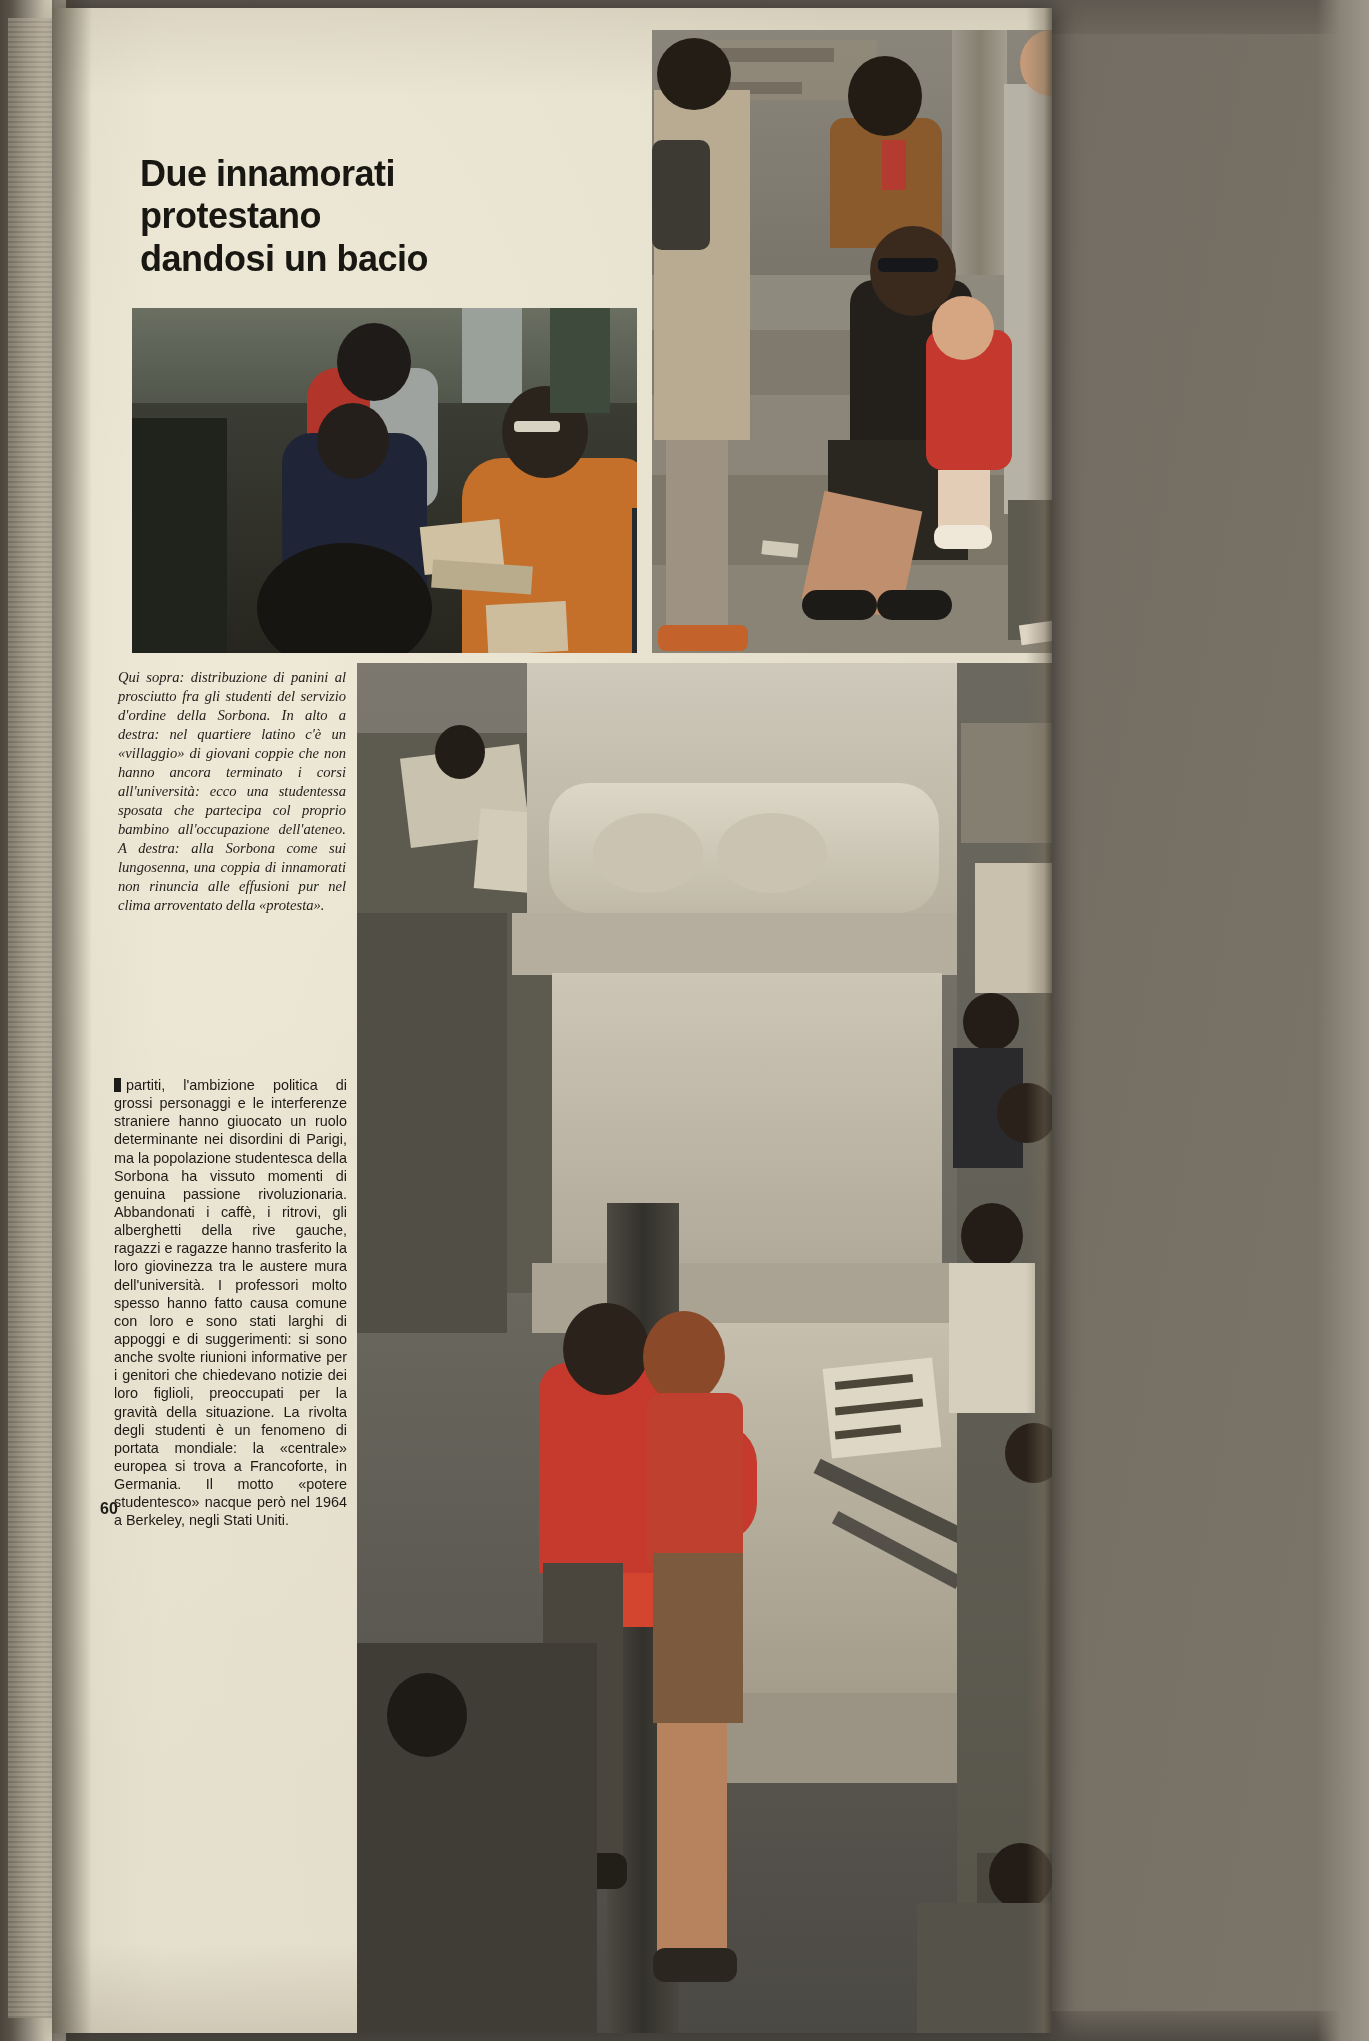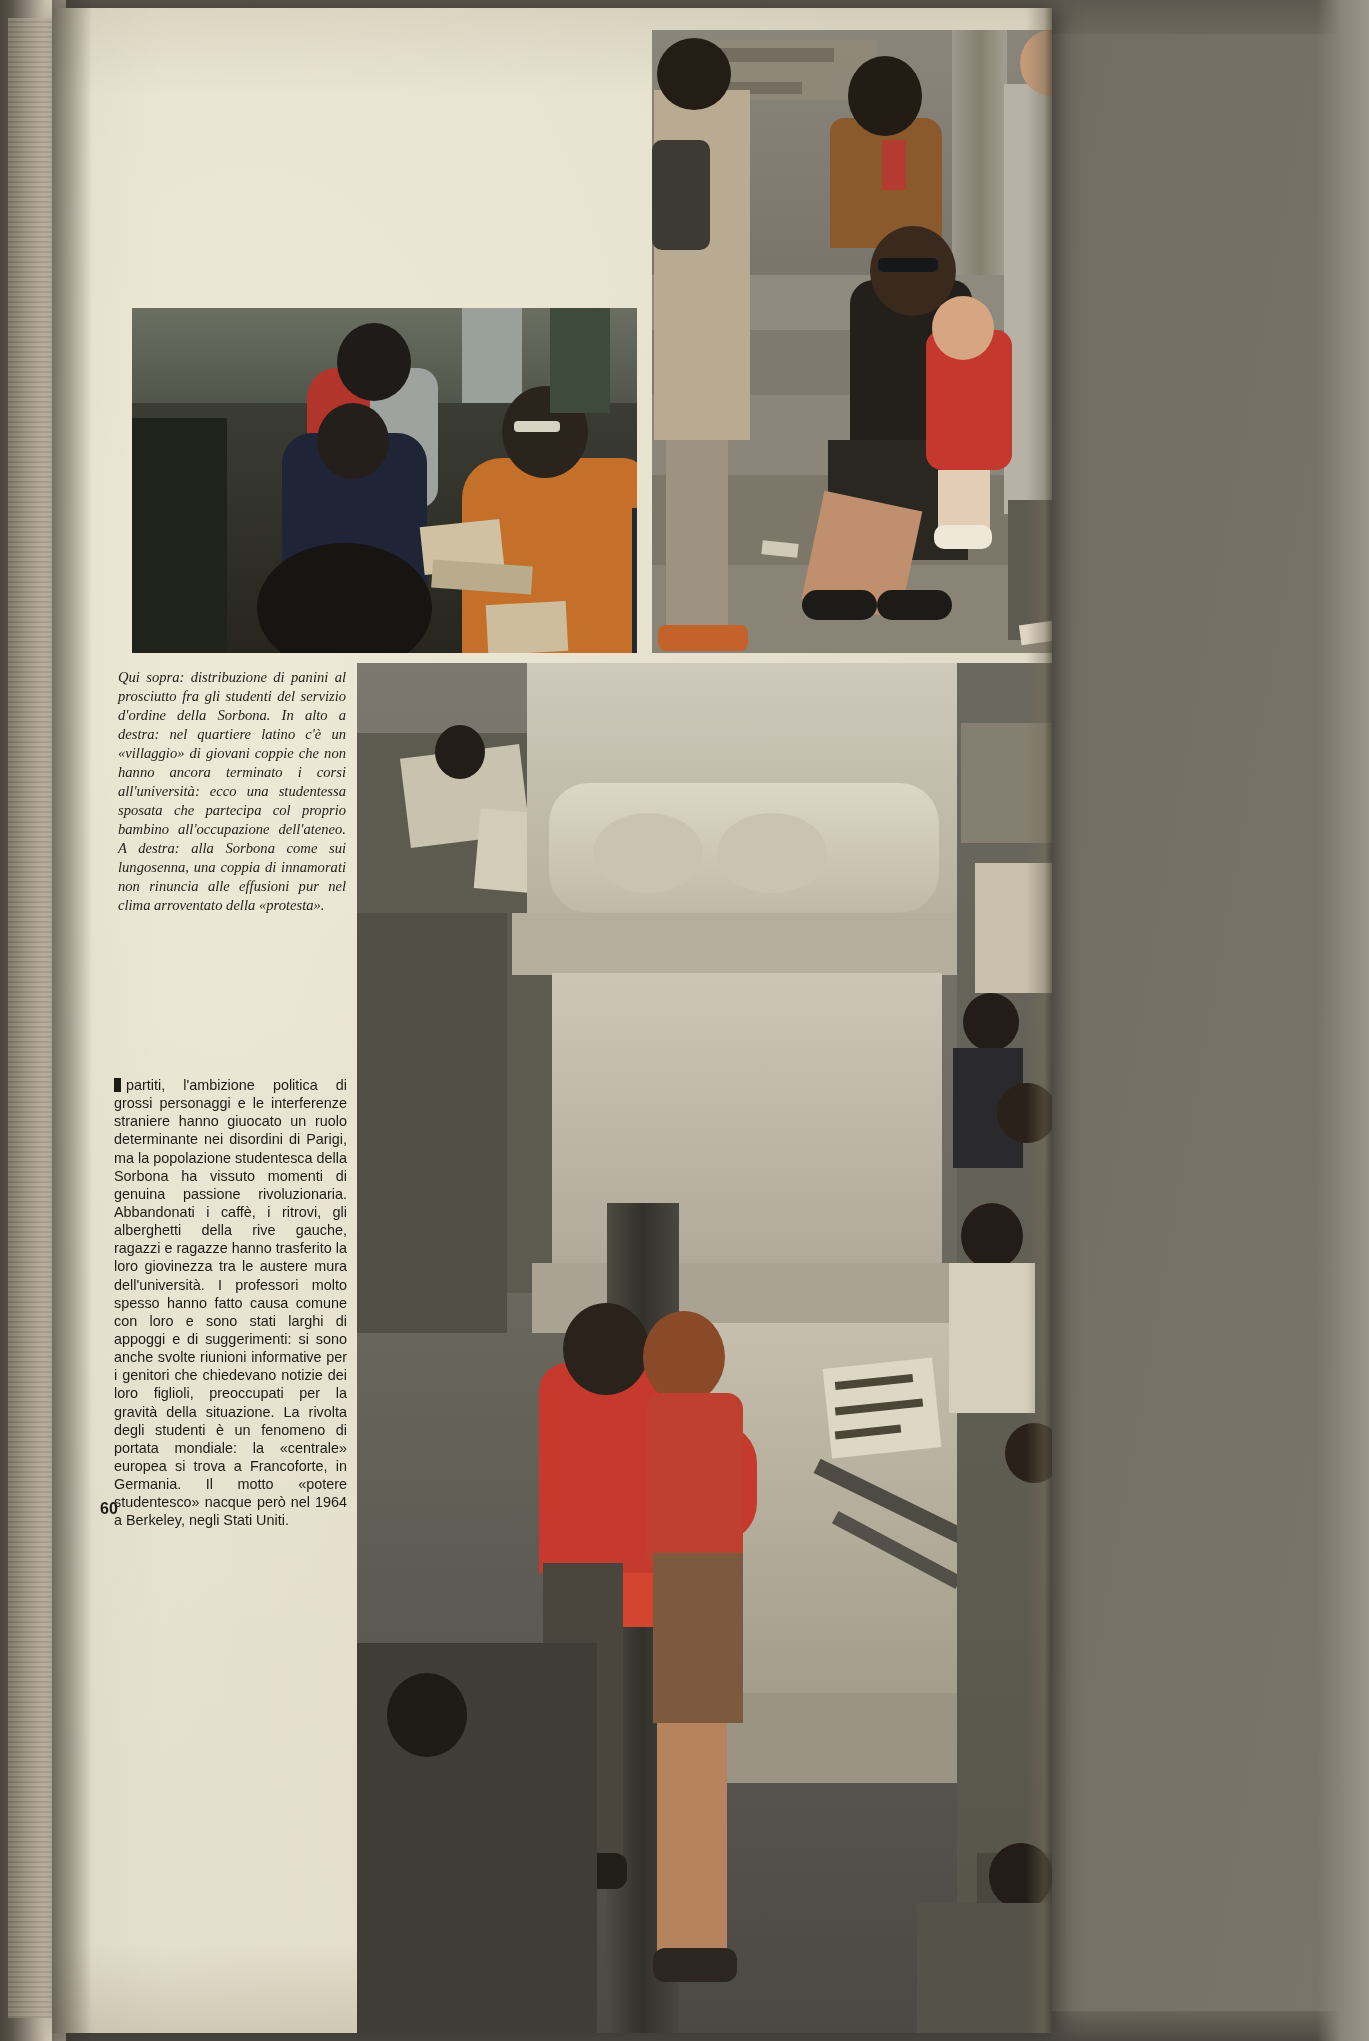--- a/index.html
+++ b/index.html
@@ -202,20 +202,25 @@
   <div class="backdrop-bottom"></div>
   <div class="backdrop-right"></div>
 
   <div class="gutter">
     <div class="page-edges"></div>
   </div>
 
   <div class="page">
     <div class="page-grain"></div>
 
+    <div class="headline">
+      <div>Due innamorati</div>
+      <div>protestano</div>
+      <div>dandosi un bacio</div>
+    </div>
 
     <div class="photo" id="photo-sandwiches">
 
       <div class="rect" style="left:0;top:0;width:505px;height:120px;background:linear-gradient(180deg,#6a6f62,#4b4f45);"></div>
       <div class="rect" style="left:330px;top:0;width:60px;height:120px;background:#9aa09a;"></div>
       <div class="rect" style="left:0;top:95px;width:505px;height:250px;background:linear-gradient(180deg,#3b3c34,#26261f);"></div>
 
       <div class="rect" style="left:175px;top:60px;width:120px;height:150px;background:#b2352c;border-radius:30px 30px 10px 10px;"></div>
       <div class="rect" style="left:238px;top:60px;width:68px;height:140px;background:#9fa3a0;border-radius:20px;"></div>
       <div class="blob" style="left:205px;top:15px;width:74px;height:78px;background:#1e1b18;"></div>

